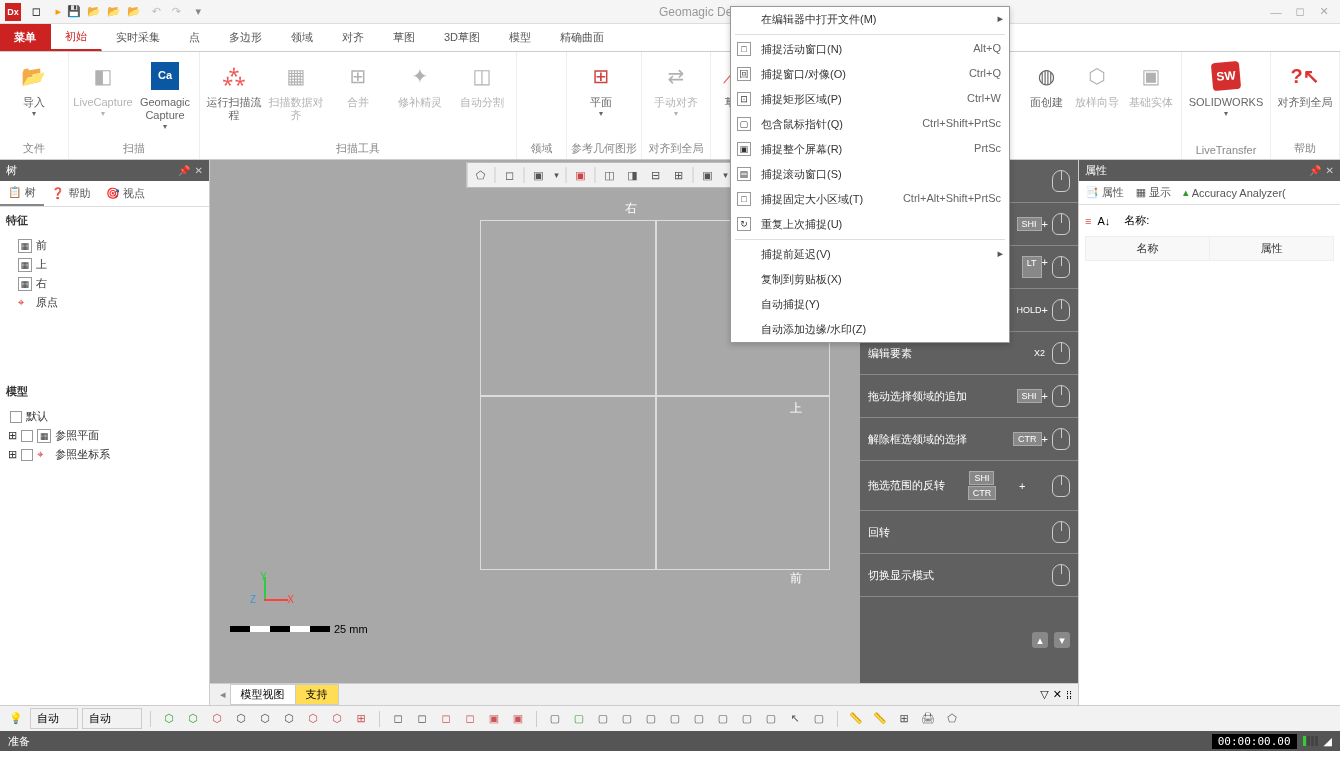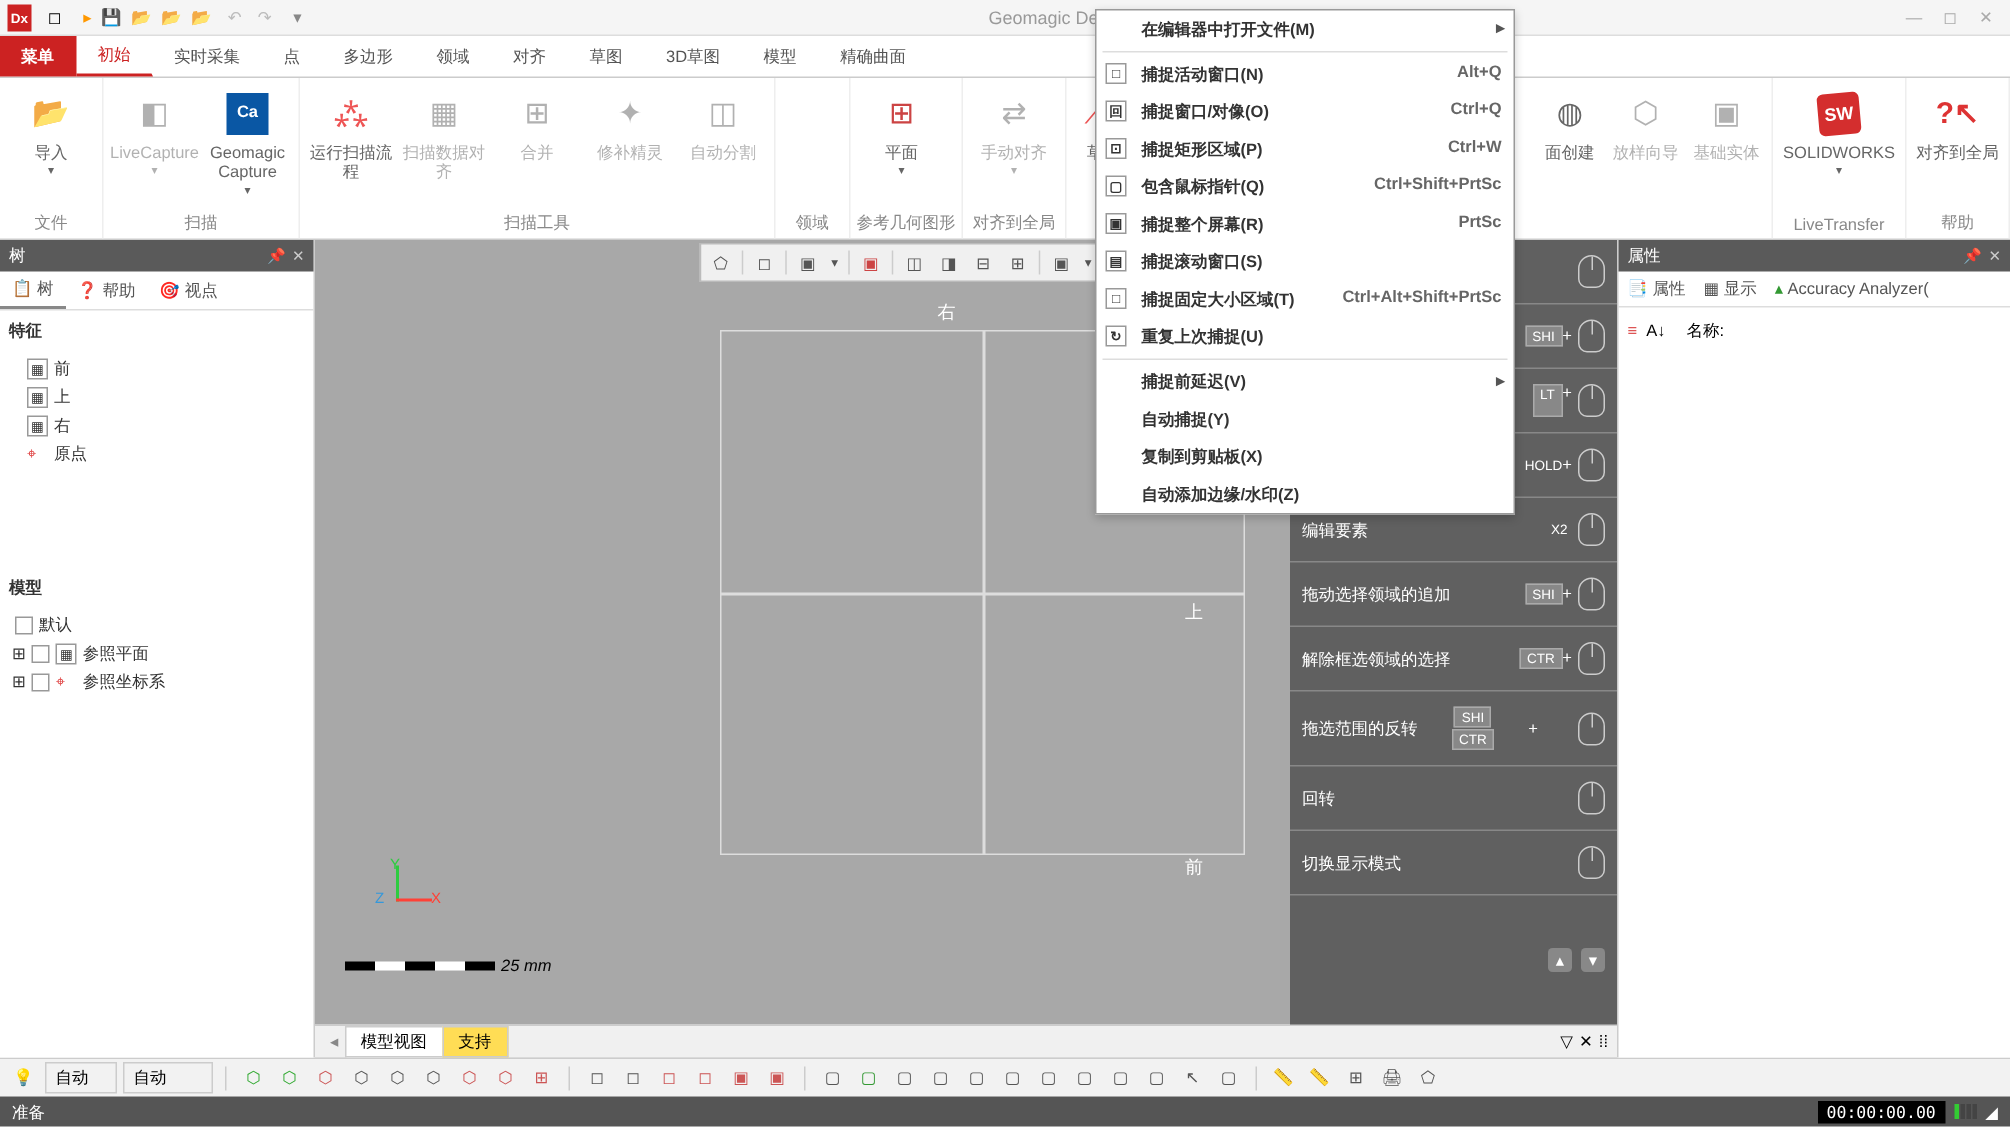--- a/index.html
+++ b/index.html
@@ -40,40 +40,40 @@
 .vp-sep { width: 1px; background: #ccc; margin: 2px 2px; }
 .vp-planes { position: absolute; left: 270px; top: 60px; width: 350px; height: 350px; }
 .vp-plane { position: absolute; border: 1px solid #ddd; }
 .vp-label { position: absolute; color: #fff; font-size: 12px; }
 .axes { position: absolute; left: 40px; bottom: 90px; width: 40px; height: 40px; }
 .axes .y { position: absolute; left: 14px; bottom: 14px; width: 2px; height: 24px; background: #2ecc40; }
 .axes .x { position: absolute; left: 14px; bottom: 14px; width: 24px; height: 2px; background: #ff4136; }
 .axes .ylab { position: absolute; left: 10px; top: -4px; color: #2ecc40; font-size: 10px; }
 .axes .xlab { position: absolute; right: -4px; bottom: 10px; color: #ff4136; font-size: 10px; }
 .axes .zlab { position: absolute; left: 0px; bottom: 10px; color: #3498db; font-size: 10px; }
-.scale { position: absolute; left: 20px; bottom: 55px; color: #000; font-size: 10px; display: flex; align-items: center; gap: 4px; font-style: italic; }
+.scale { position: absolute; left: 20px; bottom: 70px; color: #000; font-size: 10px; display: flex; align-items: center; gap: 4px; }
 .scale-bar { display: flex; }
 .scale-seg { width: 20px; height: 6px; }
 .vp-bottom-tabs { position: absolute; left: 0; bottom: 0; right: 0; height: 22px; background: #f0f0f0; display: flex; align-items: center; padding: 0 6px; gap: 0; border-top: 1px solid #ccc; }
 .vp-btab { padding: 2px 10px; border: 1px solid #ccc; background: #fff; cursor: pointer; }
 .vp-btab.active { background: #ffdd55; }
 .right-overlay { position: absolute; right: 0; top: 0; bottom: 22px; width: 218px; background: rgba(90,90,90,0.92); display: flex; flex-direction: column; }
 .ro-row { border-bottom: 1px solid #888; padding: 10px 8px; color: #fff; display: flex; align-items: center; justify-content: space-between; min-height: 40px; }
 .ro-key { background: #888; border: 1px solid #aaa; padding: 1px 4px; font-size: 9px; }
 .ro-mouse { width: 18px; height: 22px; border: 1px solid #ccc; border-radius: 9px 9px 6px 6px; position: relative; margin-left: 4px; }
 .ro-mouse::before { content:''; position: absolute; left: 50%; top: 0; width: 1px; height: 9px; background: #ccc; }
 .ro-scroll { flex: 1; display: flex; align-items: center; justify-content: flex-end; padding: 6px 8px; gap: 6px; }
 .ro-arrow { width: 16px; height: 16px; background: #888; border-radius: 3px; display: flex; align-items: center; justify-content: center; color: #fff; }
 .props-tabs { display: flex; border-bottom: 1px solid #ddd; }
 .props-tab { padding: 4px 6px; display: flex; align-items: center; gap: 3px; cursor: pointer; color: #555; }
 .props-body { padding: 6px; }
 .props-row { display: flex; align-items: center; gap: 6px; padding: 2px 0; }
 .props-table th { text-align: center; color: #333; padding: 4px; border: 1px solid #eee; background: #f8f8f8; font-weight: normal; }
 .context-menu { position: absolute; left: 730px; top: 6px; width: 280px; background: #fff; border: 1px solid #999; box-shadow: 0 2px 6px rgba(0,0,0,0.2); z-index: 100; }
-.cm-item { padding: 5px 8px 5px 30px; display: flex; justify-content: space-between; position: relative; cursor: pointer; color: #333; font-weight: bold; }
+.cm-item { padding: 5px 8px 5px 30px; display: flex; justify-content: space-between; position: relative; cursor: pointer; color: #333; }
 .cm-item .cmi { position: absolute; left: 6px; width: 14px; height: 14px; border: 1px solid #999; font-size: 9px; display: flex; align-items: center; justify-content: center; }
 .cm-item .shortcut { color: #666; }
 .cm-item .chev { position: absolute; right: 6px; color: #555; }
 .cm-sep { height: 1px; background: #ddd; margin: 2px 4px; }
 .mode-bar { height: 26px; background: #f2f2f2; border-top: 1px solid #ccc; display: flex; align-items: center; padding: 0 6px; gap: 4px; }
 .mode-btn { width: 20px; height: 20px; display: flex; align-items: center; justify-content: center; border: 1px solid transparent; cursor: pointer; color: #555; }
 .mode-sep { width: 1px; height: 16px; background: #ccc; margin: 0 4px; }
 .select-box { border: 1px solid #ccc; padding: 2px 18px 2px 6px; }
 .status { height: 20px; background: #555; color: #fff; display: flex; align-items: center; justify-content: space-between; padding: 0 8px; font-size: 11px; }
 .status .time { background: #000; padding: 1px 6px; font-family: monospace; }
@@ -450,20 +450,28 @@
           <span style="color:#393">▴</span>
           <span>Accuracy Analyzer(</span>
         </div>
     </div>
     <div class="props-body">
       <div class="props-row">
         <span style="color:#d55">≡</span>
         <span>A↓</span>
         <span style="margin-left:8px">名称:</span>
       </div>
+      <table class="props-table" style="width:100%;margin-top:6px;border-collapse:collapse">
+        <tbody>
+            <tr>
+              <th style="width:50%">名称</th>
+              <th>属性</th>
+            </tr>
+      </tbody>
+        </table>
     </div>
   </div>
 </div>
 
 <div class="context-menu">
   <div class="cm-item">
       <span>在编辑器中打开文件(M)</span>
       <span class="chev">▸</span>
     </div>
   <div class="cm-sep"></div>
@@ -504,24 +512,24 @@
   <div class="cm-item">
       <span class="cmi">↻</span>
       <span>重复上次捕捉(U)</span>
     </div>
   <div class="cm-sep"></div>
   <div class="cm-item">
       <span>捕捉前延迟(V)</span>
       <span class="chev">▸</span>
     </div>
   <div class="cm-item">
+      <span>复制到剪贴板(X)</span>
+    </div>
+  <div class="cm-item">
       <span>自动捕捉(Y)</span>
-    </div>
-  <div class="cm-item">
-      <span>复制到剪贴板(X)</span>
     </div>
   <div class="cm-item">
       <span>自动添加边缘/水印(Z)</span>
     </div>
 </div>
 
 <div class="mode-bar">
   <span class="mode-btn" style="color:#fa0">💡</span>
   <span class="select-box">自动</span>
   <span class="select-box" style="padding-right:30px">自动</span>

